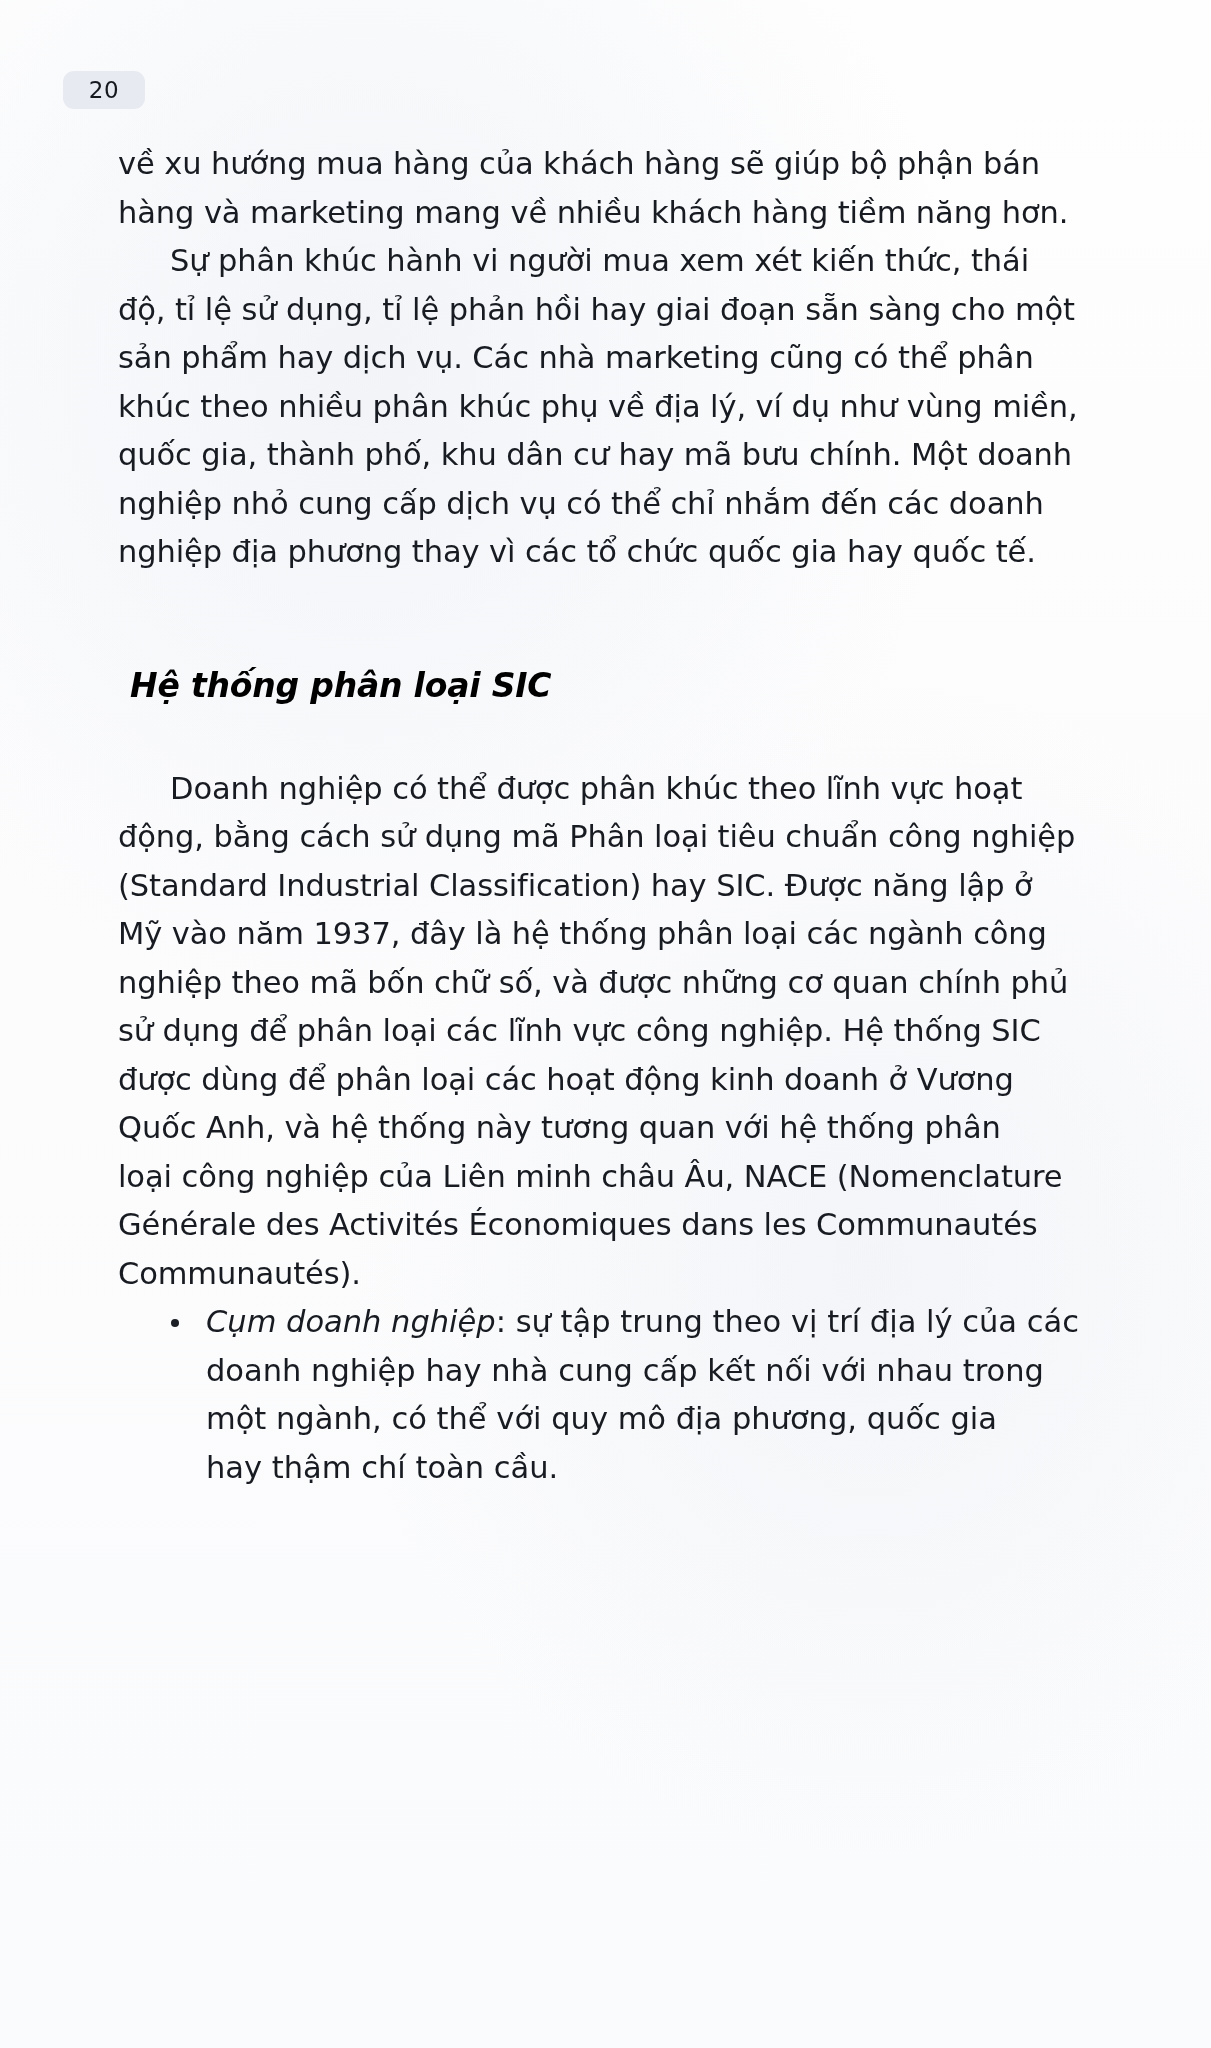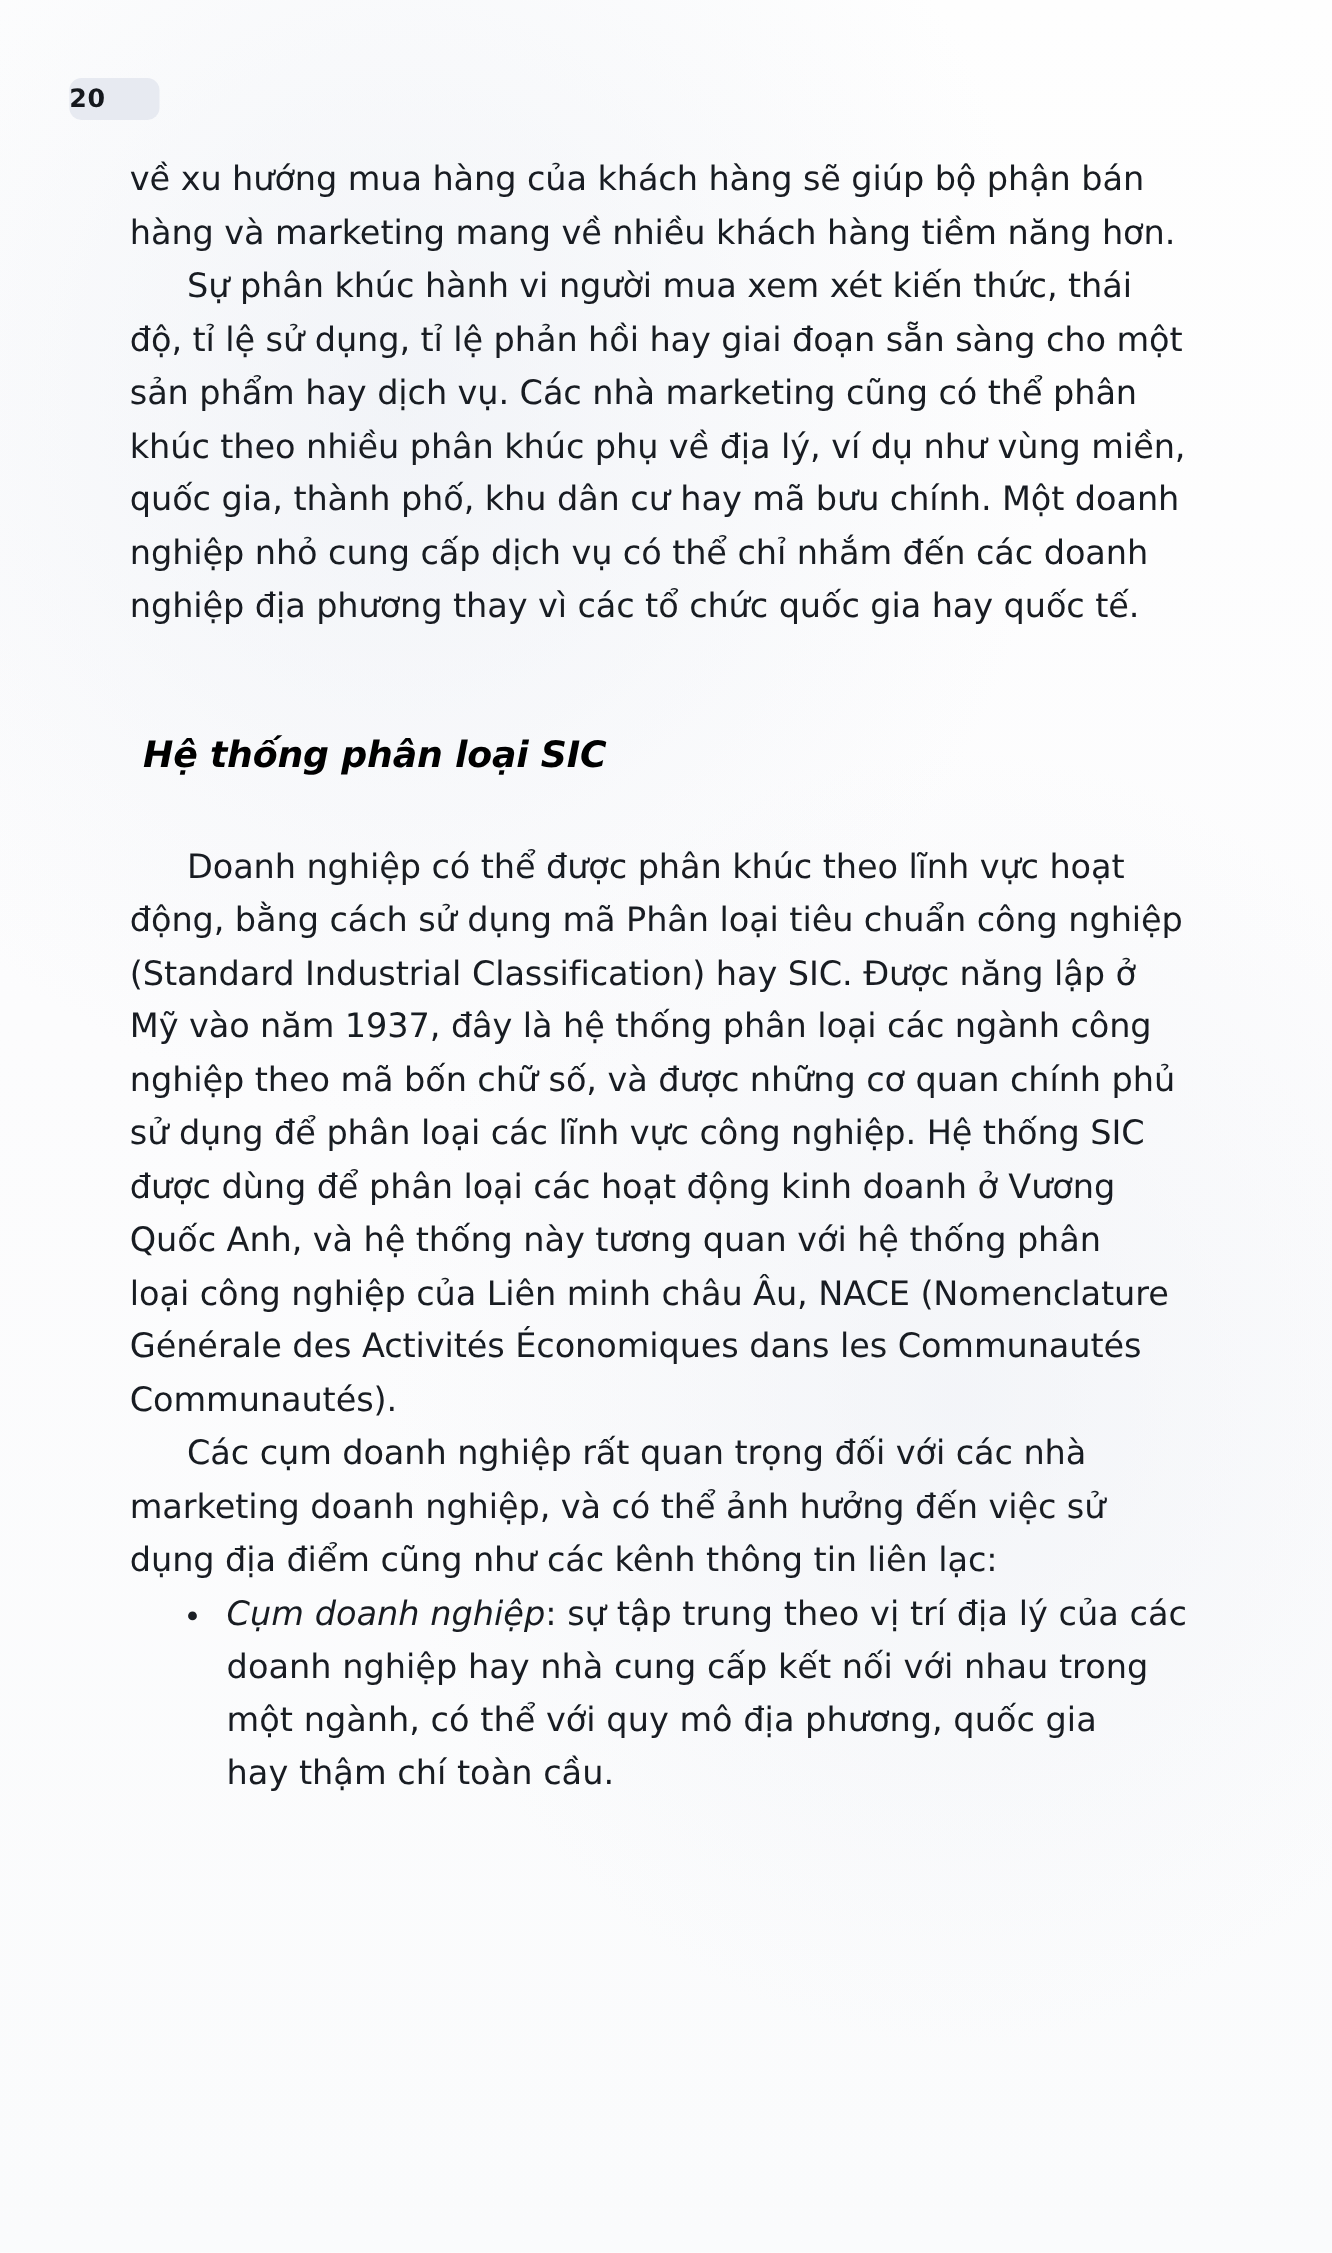--- a/index.html
+++ b/index.html
@@ -29,24 +29,24 @@
   .page-number-badge {
     position: absolute;
     left: 63px;
     top: 71px;
     width: 82px;
     height: 38px;
     border-radius: 11px;
     background: #e7eaf1;
     display: flex;
     align-items: center;
-    justify-content: flex-start;
+    justify-content: center;
     color: #15181d;
     font-size: 23px;
-    font-weight: 700;
+    font-weight: 400;
     letter-spacing: 0.5px;
     font-family: "DejaVu Sans", "Liberation Sans", sans-serif;
   }
   .content {
     position: absolute;
     left: 118px;
     top: 140px;
     width: 760px;
   }
   .para {
@@ -142,25 +142,20 @@
       <span class="line">Mỹ vào năm 1937, đây là hệ thống phân loại các ngành công</span>
       <span class="line">nghiệp theo mã bốn chữ số, và được những cơ quan chính phủ</span>
       <span class="line">sử dụng để phân loại các lĩnh vực công nghiệp. Hệ thống SIC</span>
       <span class="line">được dùng để phân loại các hoạt động kinh doanh ở Vương</span>
       <span class="line">Quốc Anh, và hệ thống này tương quan với hệ thống phân</span>
       <span class="line">loại công nghiệp của Liên minh châu Âu, NACE (Nomenclature</span>
       <span class="line">Générale des Activités Économiques dans les Communautés</span>
       <span class="line">Communautés).</span>
     </p>
 
-    <p class="para">
-      <span class="line indent">Các cụm doanh nghiệp rất quan trọng đối với các nhà</span>
-      <span class="line">marketing doanh nghiệp, và có thể ảnh hưởng đến việc sử</span>
-      <span class="line">dụng địa điểm cũng như các kênh thông tin liên lạc:</span>
-    </p>
 
     <ul class="bullet-list">
       <li class="bullet-item">
         <span class="bullet-dot"></span>
         <span class="line"><span class="it">Cụm doanh nghiệp</span><span>: sự tập trung theo vị trí địa lý của các</span></span>
         <span class="line">doanh nghiệp hay nhà cung cấp kết nối với nhau trong</span>
         <span class="line">một ngành, có thể với quy mô địa phương, quốc gia</span>
         <span class="line">hay thậm chí toàn cầu.</span>
       </li>
     </ul>

